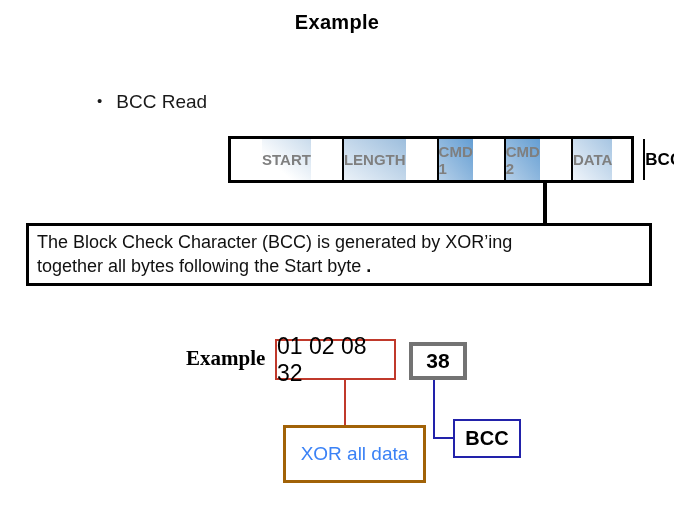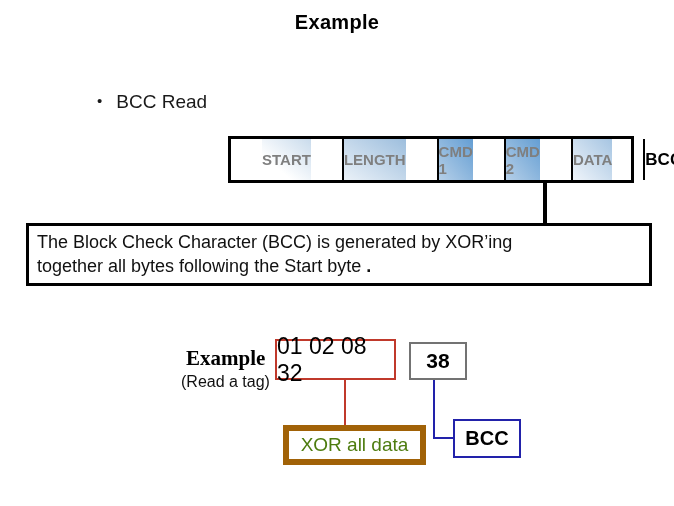--- a/index.html
+++ b/index.html
@@ -135,21 +135,21 @@
     font-size: 23px;
     color: #000000;
     background: #ffffff;
   }
   .bcc-value-box {
     position: absolute;
     left: 409px;
     top: 342px;
     width: 58px;
     height: 38px;
-    border: 2px solid #737373;
+    border: 4px solid #737373;
     box-sizing: border-box;
     display: flex;
     align-items: center;
     justify-content: center;
     font-size: 21px;
     font-weight: bold;
     color: #000000;
     background: #ffffff;
   }
 
@@ -160,28 +160,28 @@
     top: 380px;
     width: 2px;
     height: 45px;
     background: #c0392b;
   }
   .xor-caption-box {
     position: absolute;
     left: 283px;
     top: 425px;
     width: 143px;
-    height: 40px;
-    border: 6px solid #a16207;
+    height: 58px;
+    border: 3px solid #a16207;
     box-sizing: border-box;
     display: flex;
     align-items: center;
     justify-content: center;
     font-size: 19px;
-    color: #4d7c0f;
+    color: #3b82f6;
     background: #ffffff;
   }
 
   
   .blue-connector-v {
     position: absolute;
     left: 433px;
     top: 380px;
     width: 2px;
     height: 59px;
@@ -235,21 +235,20 @@
 
   <div class="frame-connector"></div>
 
   <div class="description-box">
     <span>The Block Check Character (BCC) is generated by XOR’ing</span>
     <br>
     <span>together all bytes following the Start byte</span><span class="period"> .</span>
   </div>
 
   <div class="example-label">Example</div>
-  <div class="example-sublabel">(Read a tag)</div>
 
   <div class="data-bytes-box">01 02 08 32</div>
   <div class="bcc-value-box">38</div>
 
   <div class="red-connector"></div>
   <div class="xor-caption-box">XOR all data</div>
 
   <div class="blue-connector-v"></div>
   <div class="blue-connector-h"></div>
   <div class="bcc-caption-box">BCC</div>

